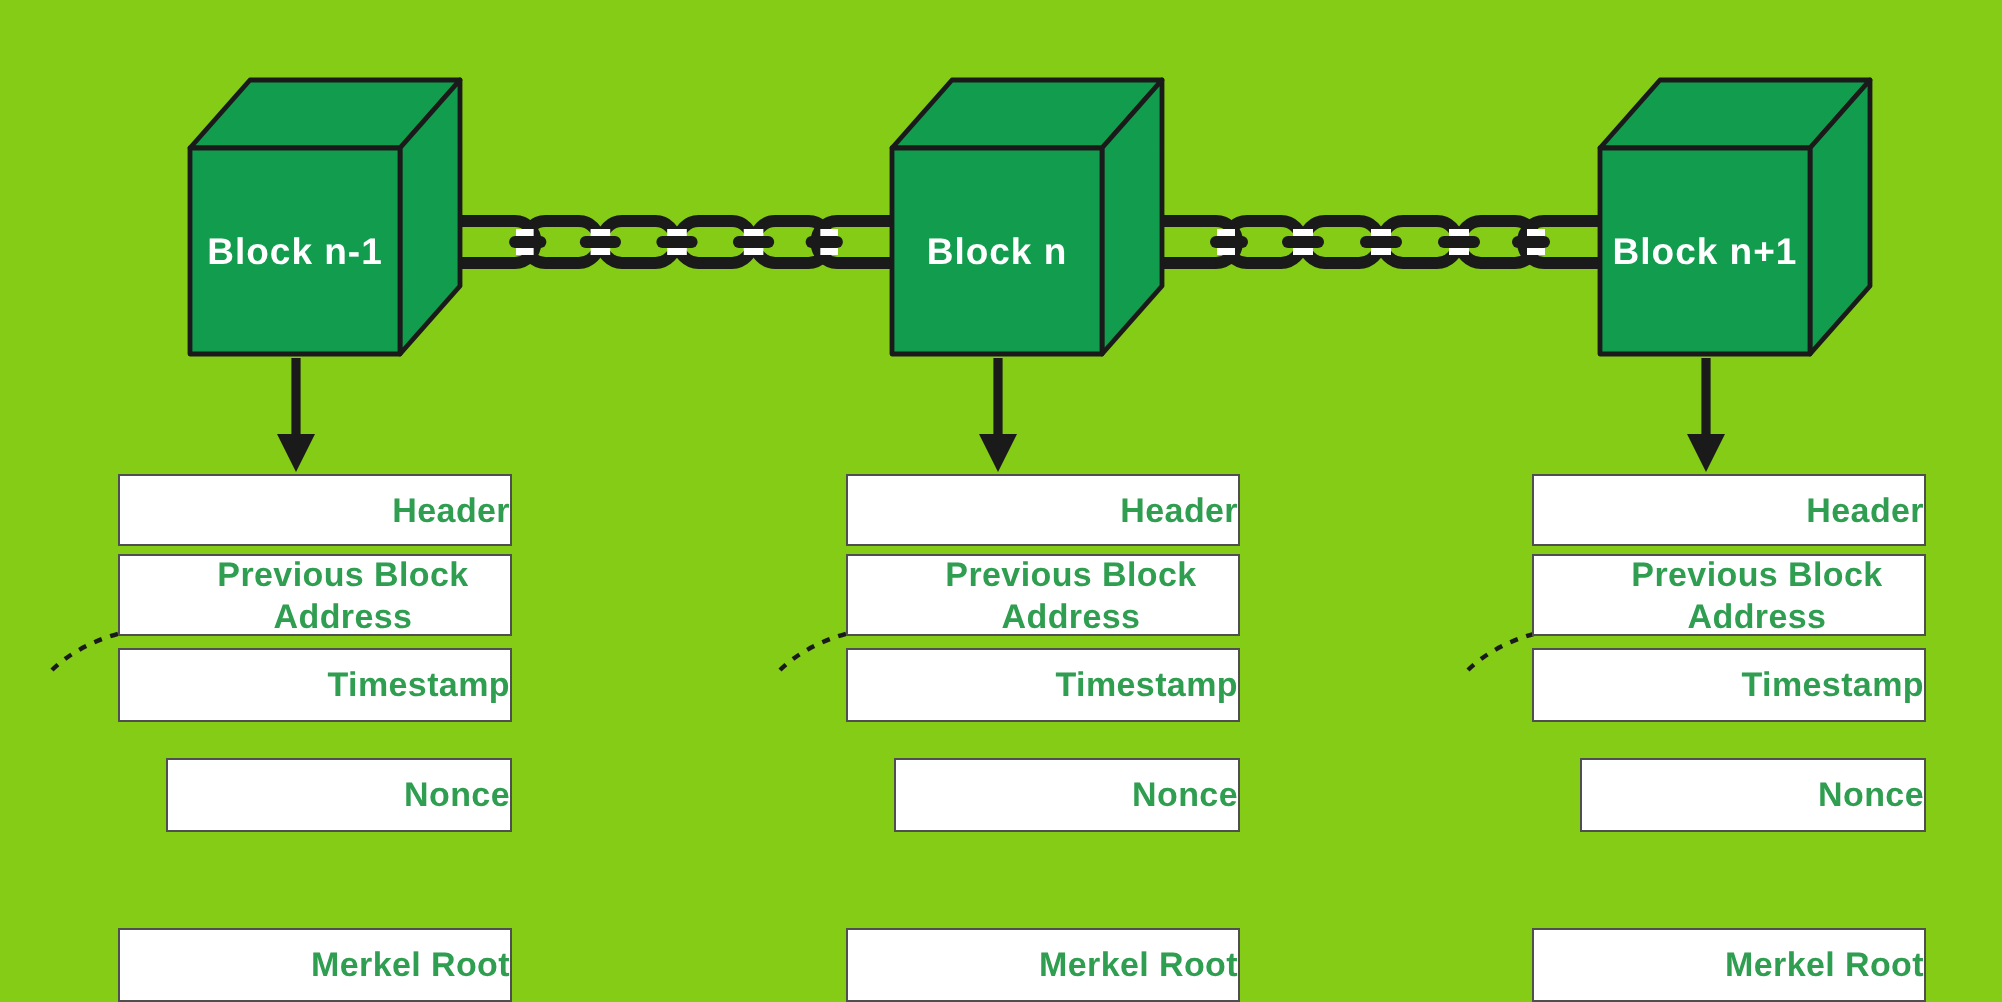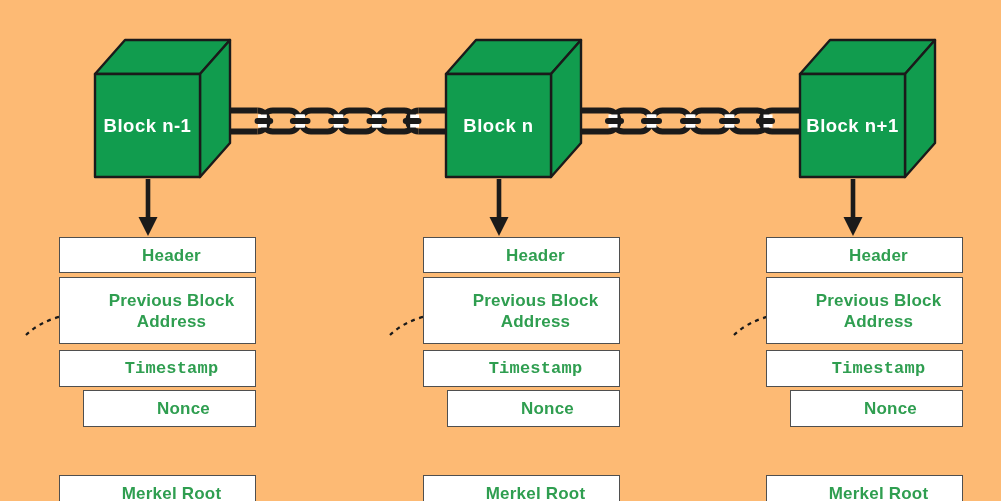--- a/index.html
+++ b/index.html
@@ -1,44 +1,44 @@
 <!DOCTYPE html>
 <html><head>
 <meta charset="utf-8">
 <style>
   html,body{margin:0;padding:0;background:#ffffff;}
   .stage{
     position:relative;
     width:1001px;height:501px;
-    background:#fdba74;
+    background:#84cc16;
     overflow:hidden;
     font-family:"Liberation Sans","DejaVu Sans",sans-serif;
   }
   .abs{position:absolute;}
   svg{display:block;}
   .cube{position:absolute;top:36px;width:139px;height:143px;}
   .cube text{
     font-family:"Liberation Sans","DejaVu Sans",sans-serif;
     font-weight:bold;font-size:18.5px;letter-spacing:.5px;fill:#ffffff;
   }
   .chain{position:absolute;top:94px;height:54px;}
   .down-arrow{position:absolute;top:179px;width:24px;height:58px;}
   .dashed-arrow{position:absolute;top:302px;width:100px;height:36px;overflow:visible;}
   .fields{position:absolute;top:237px;width:197px;}
   .field-box{
     box-sizing:border-box;
     border:1.7px solid #4f4f4f;
     background:#ffffff;
-    display:flex;align-items:center;justify-content:center;
+    display:flex;align-items:center;justify-content:flex-end;
     text-align:center;
     color:#2f9e50;font-weight:bold;font-size:17px;line-height:21px;letter-spacing:.2px;padding-left:28px;
   }
   .r1{height:36px;margin-bottom:4px;}
-  .r2{height:67px;margin-bottom:6px;}
-  .r3{height:37px;margin-bottom:3px;font-family:Liberation Mono, monospace;}
+  .r2{height:41px;margin-bottom:6px;}
+  .r3{height:37px;margin-bottom:18px;}
   .r4{height:37px;margin-bottom:7px;margin-left:24px;}
   .r5{height:37px;margin-top:48px;}
   .c1{left:59px;}  .c2{left:423px;}  .c3{left:766px;}
 </style>
 </head>
 <body>
 
 <div class="stage">
 
   <svg width="0" height="0" style="position:absolute">

